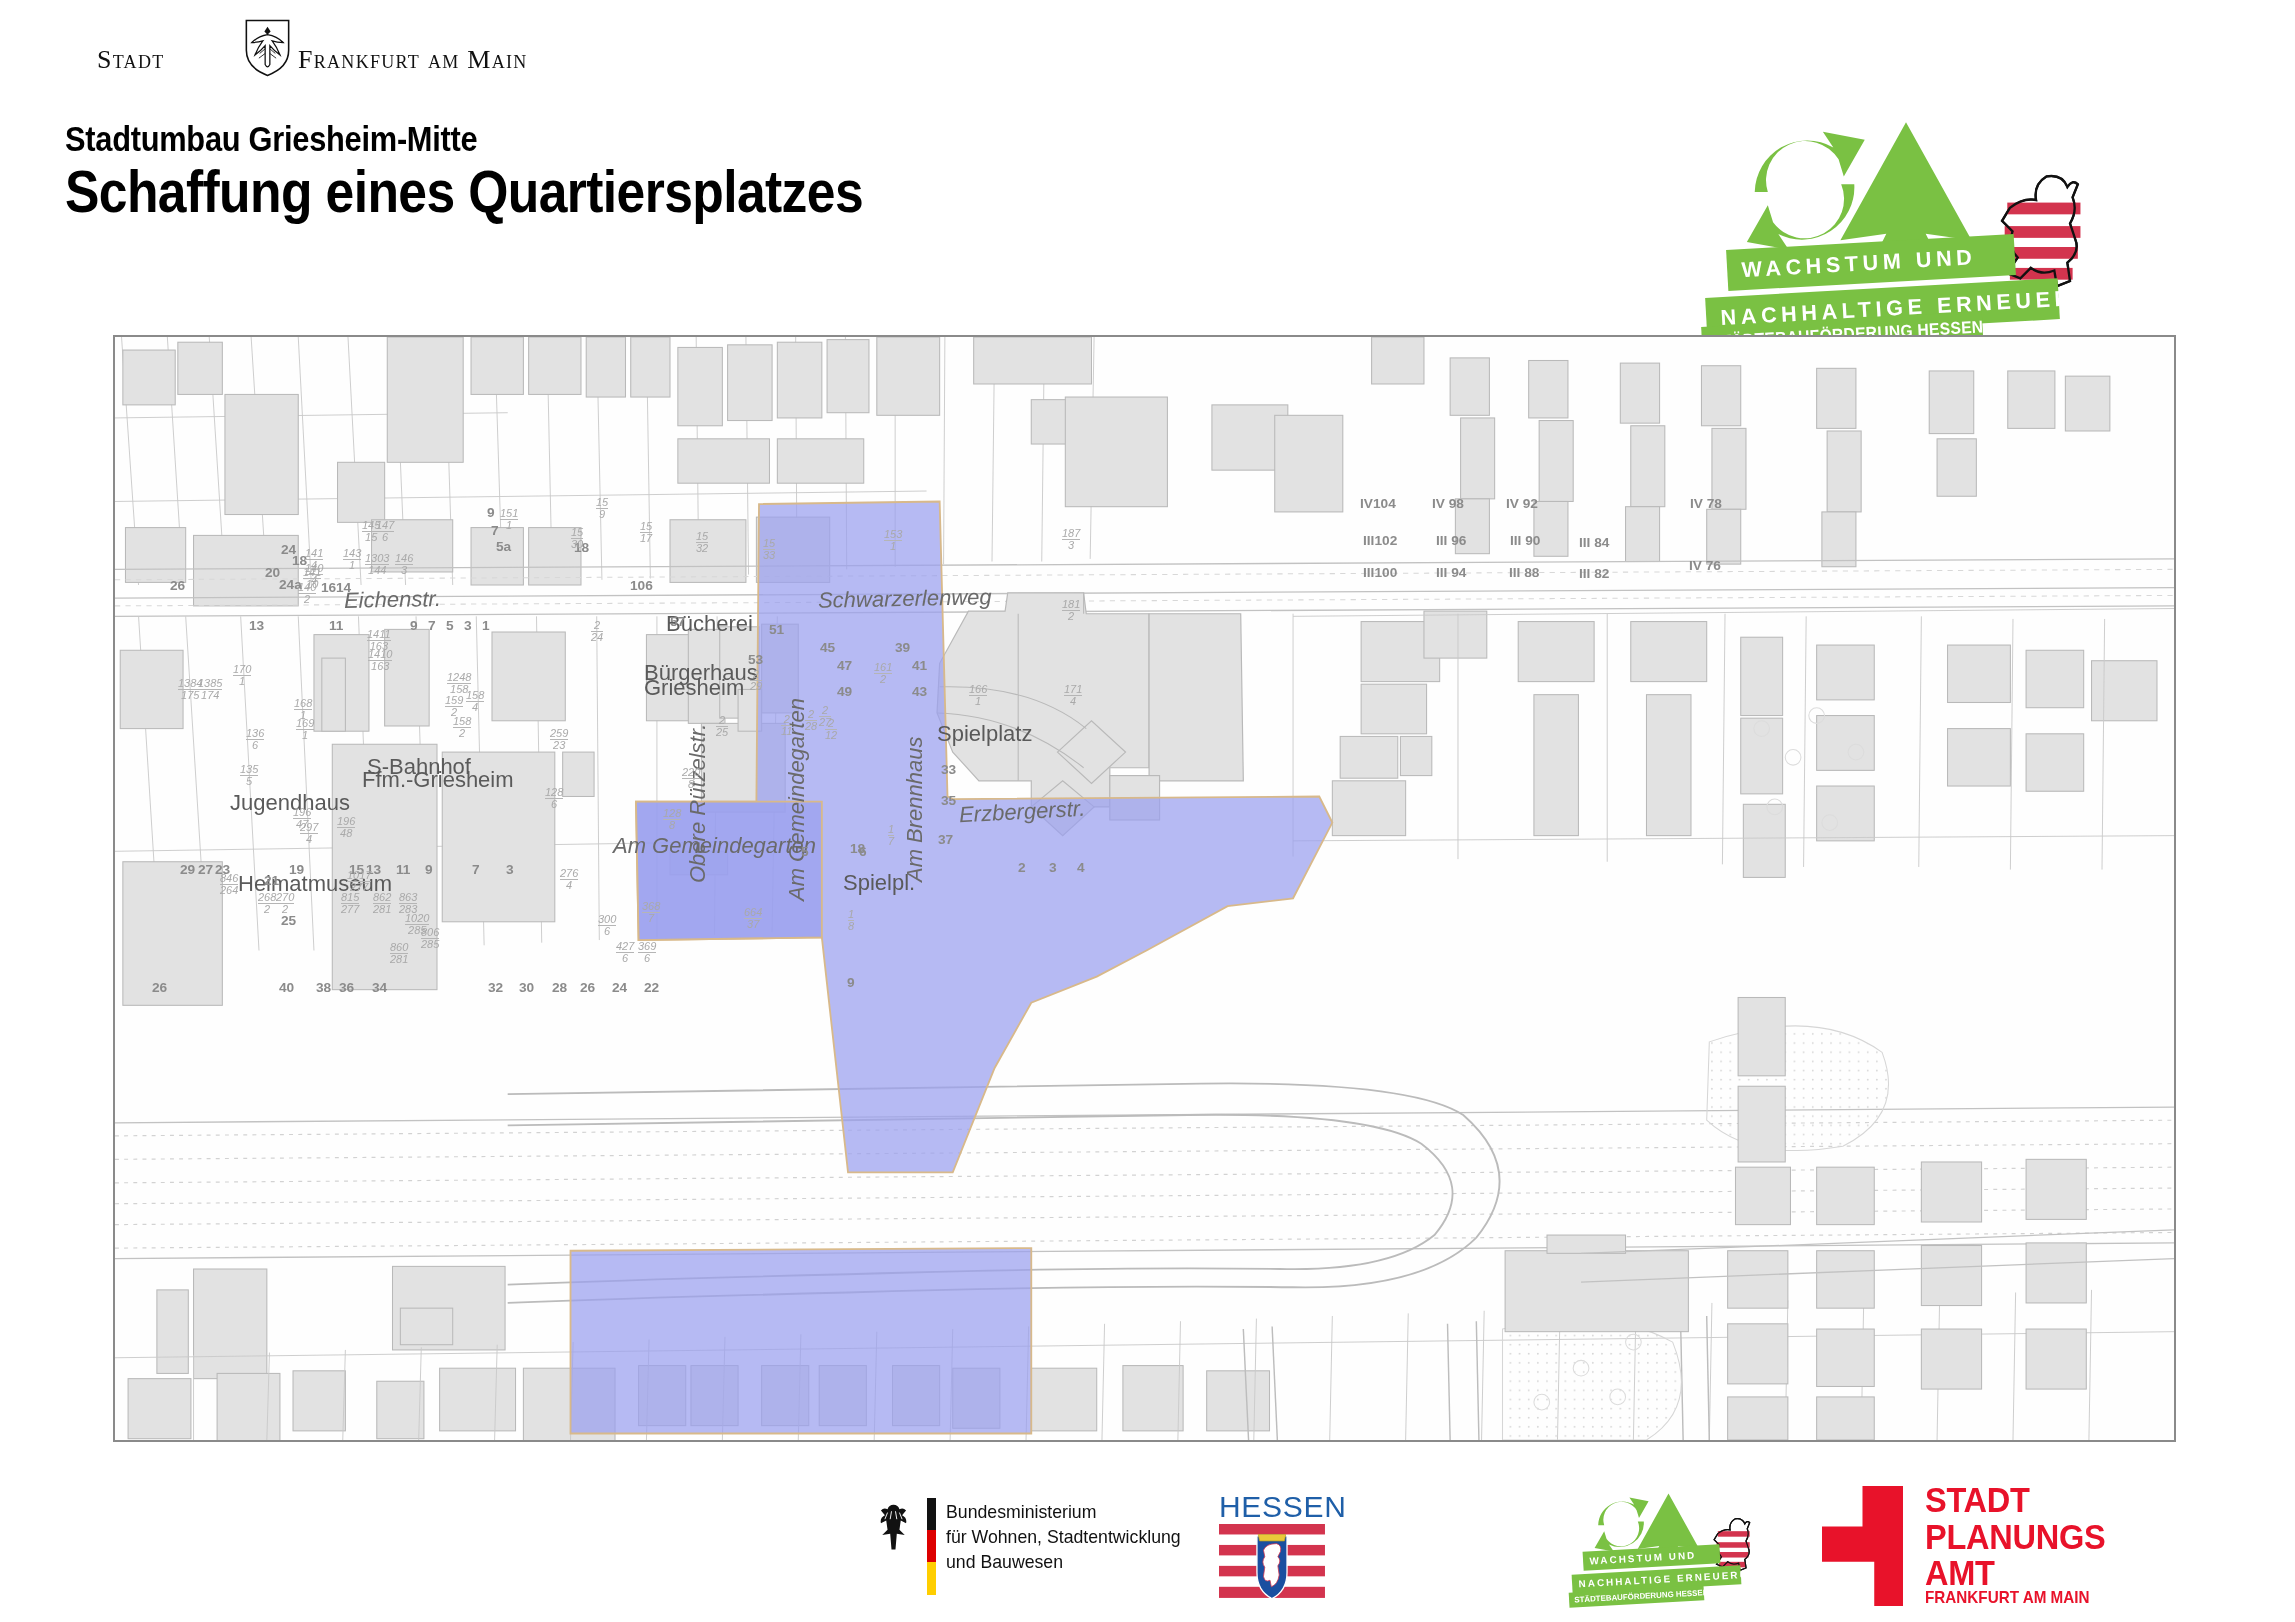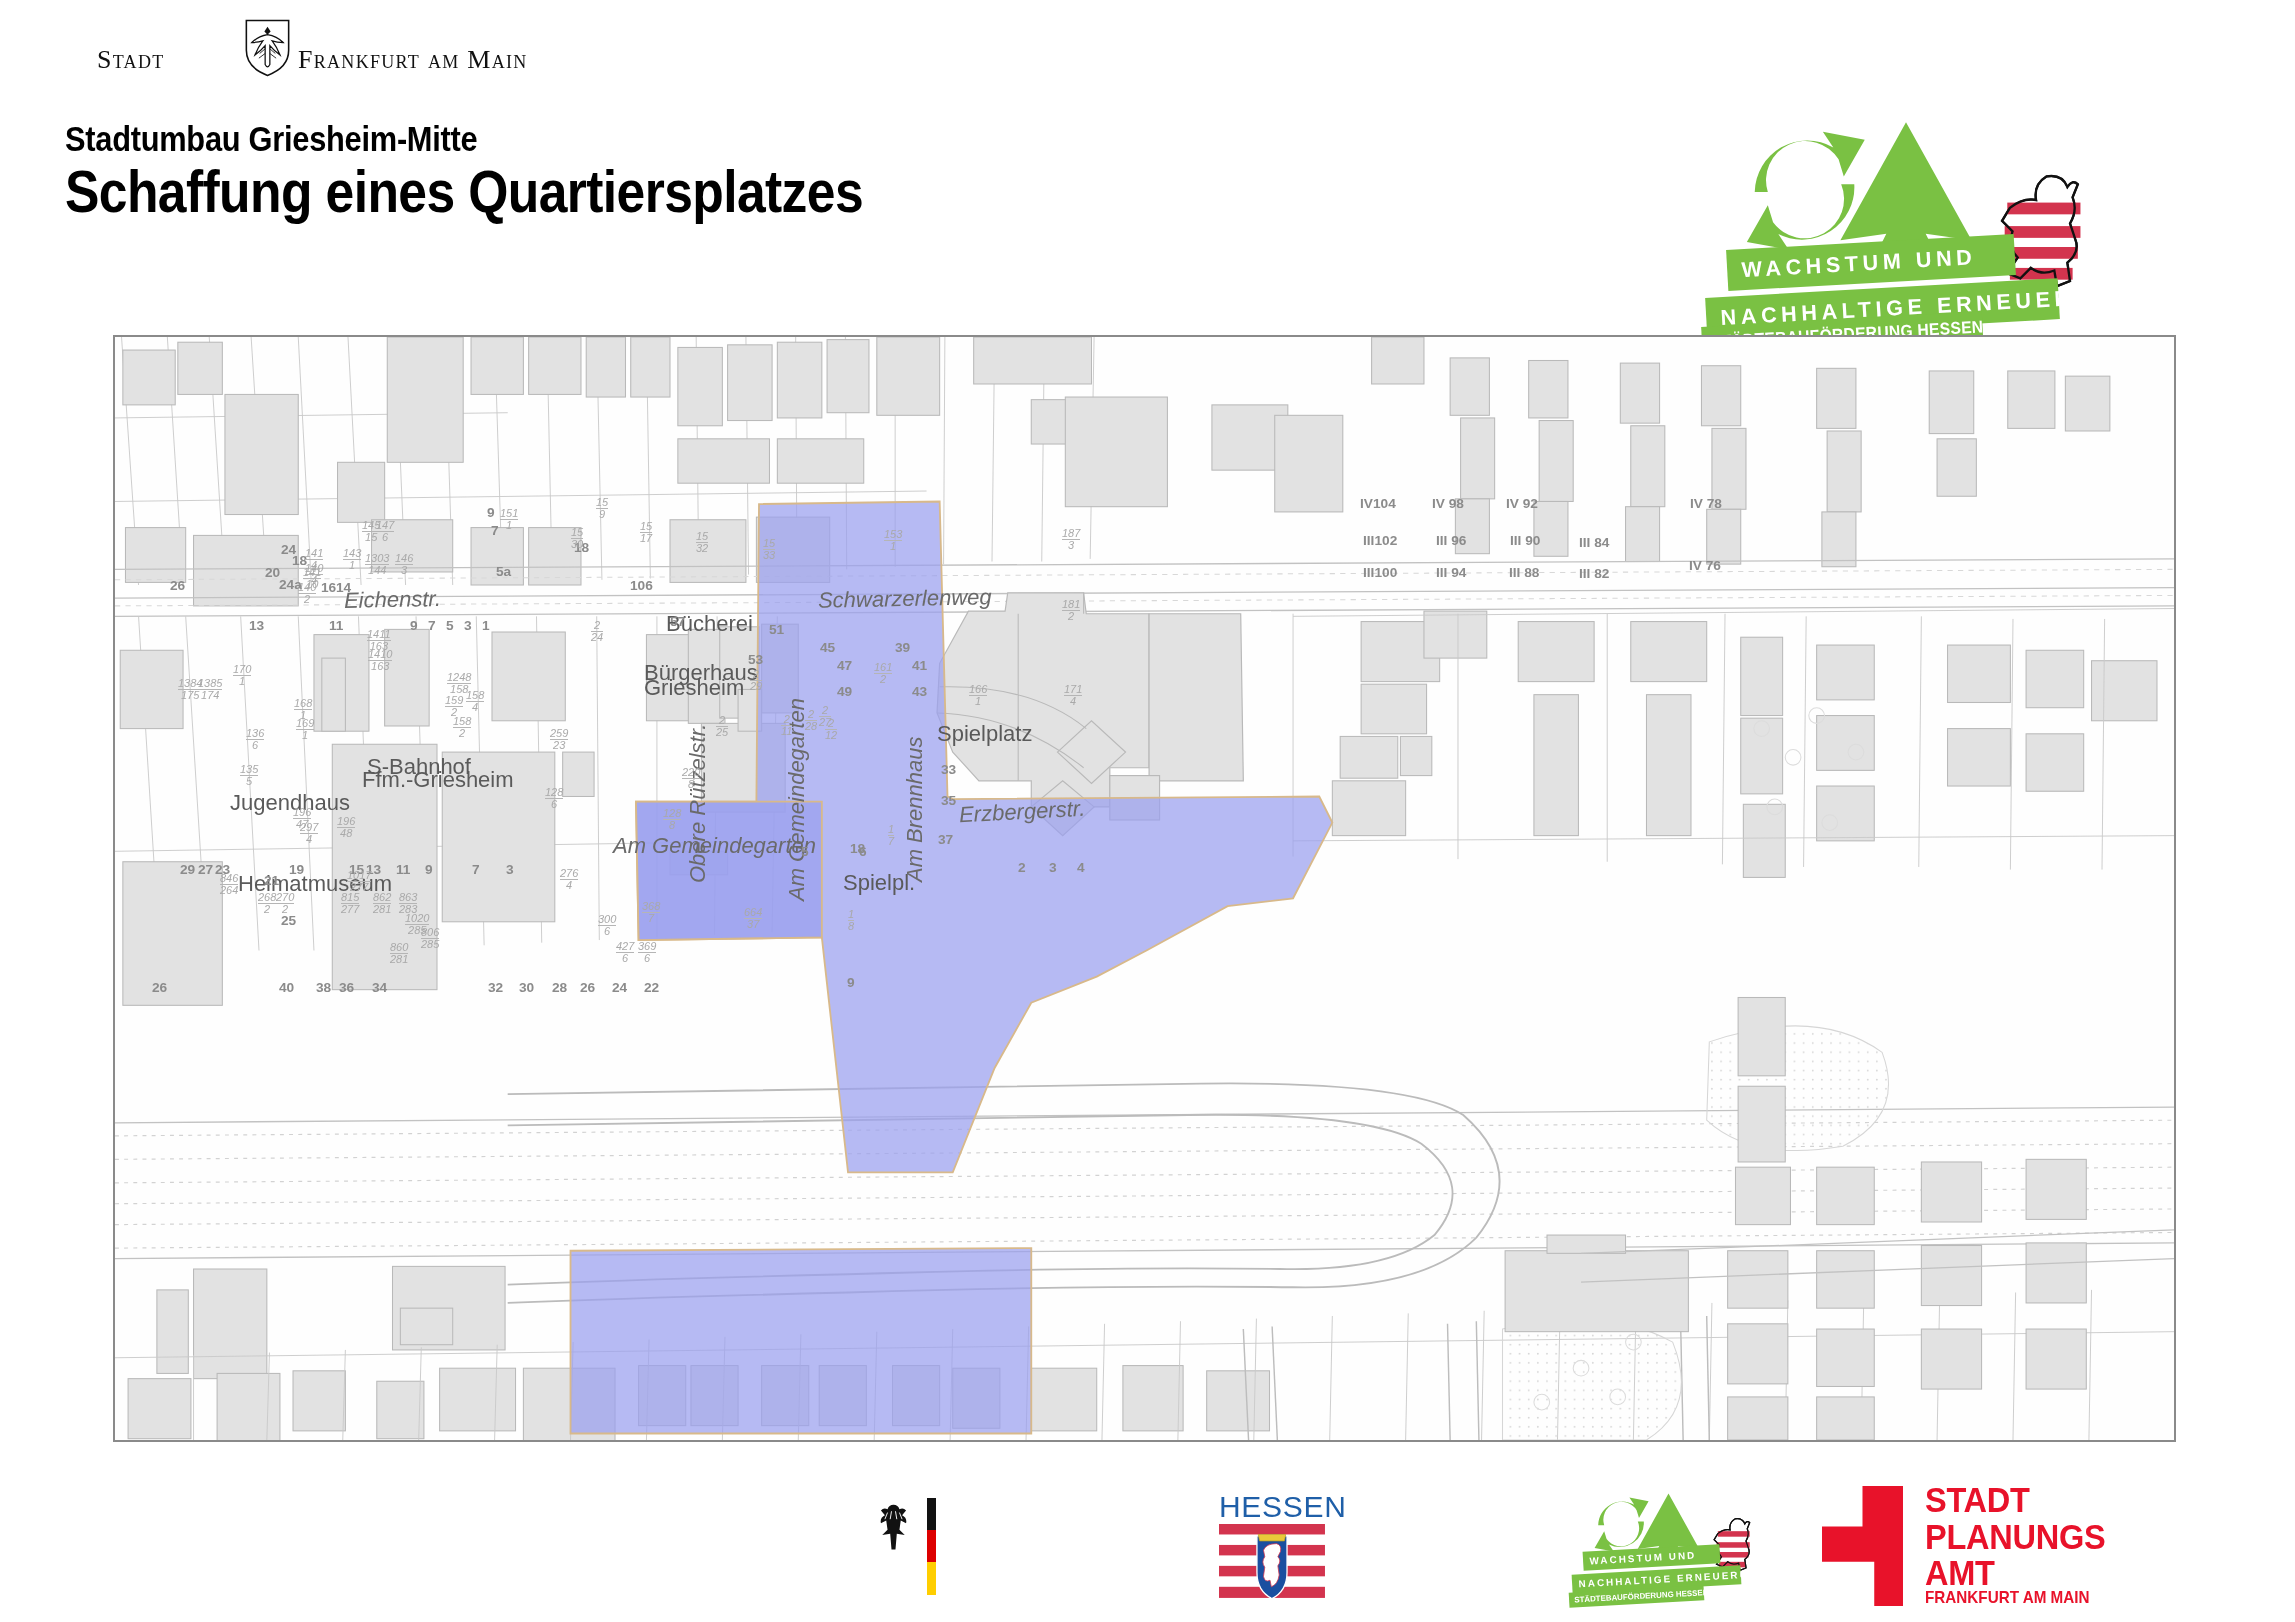--- a/index.html
+++ b/index.html
@@ -446,21 +446,21 @@
         <div class="maplabel hn" style="left: 206px; top: 243px;">16</div>
         <div class="maplabel hn" style="left: 221px; top: 243px;">14</div>
         <div class="maplabel hn" style="left: 134px; top: 281px;">13</div>
         <div class="maplabel hn" style="left: 214px; top: 281px;">11</div>
         <div class="maplabel hn" style="left: 295px; top: 281px;">9</div>
         <div class="maplabel hn" style="left: 313px; top: 281px;">7</div>
         <div class="maplabel hn" style="left: 331px; top: 281px;">5</div>
         <div class="maplabel hn" style="left: 349px; top: 281px;">3</div>
         <div class="maplabel hn" style="left: 367px; top: 281px;">1</div>
         <div class="maplabel hn" style="left: 55px; top: 241px;">26</div>
-        <div class="maplabel hn" style="left: 381px; top: 202px; margin-top: 25px;">5a</div>
+        <div class="maplabel hn" style="left: 381px; top: 202px;">5a</div>
         <div class="maplabel hn" style="left: 376px; top: 186px;">7</div>
         <div class="maplabel hn" style="left: 372px; top: 168px;">9</div>
         <div class="maplabel hn" style="left: 459px; top: 203px;">18</div>
         <div class="maplabel hn" style="left: 515px; top: 241px;">106</div>
         <div class="maplabel hn" style="left: 555px; top: 277px;">57</div>
         <div class="maplabel hn" style="left: 654px; top: 285px;">51</div>
         <div class="maplabel hn" style="left: 633px; top: 315px;">53</div>
         <div class="maplabel hn" style="left: 705px; top: 303px;">45</div>
         <div class="maplabel hn" style="left: 780px; top: 303px;">39</div>
         <div class="maplabel hn" style="left: 722px; top: 321px;">47</div>
@@ -589,20 +589,25 @@
       <svg viewBox="0 0 62 78">
         <path d="M31 4 Q38 4 40 11 Q46 8 50 13 L44 20 Q52 24 50 32 L42 28 L40 42 L48 50 L36 48 L34 72 L28 72 L26 48 L14 50 L22 42 L20 28 L12 32 Q10 24 18 20 L12 13 Q16 8 22 11 Q24 4 31 4 Z" fill="#111"></path>
         <path d="M22 16 L18 26 M28 14 L26 26 M34 14 L36 26 M40 16 L44 26" stroke="#fff" stroke-width="1.4"></path>
       </svg>
     </span>
     <span class="flag">
       <div style="background:#111"></div>
         <div style="background:#dd0000"></div>
         <div style="background:#ffce00"></div>
     </span>
+    <div class="txt">
+      <div>Bundesministerium</div>
+      <div>für Wohnen, Stadtentwicklung</div>
+      <div>und Bauwesen</div>
+    </div>
   </div>
 
   <div id="hessen">
     <div class="hw">HESSEN</div>
     <span class="hflag">
       <svg viewBox="0 0 162 122">
         <rect width="162" height="122" fill="#fff"></rect>
         <g fill="#d3344e">
           <rect y="0" width="162" height="16"></rect>
             <rect y="32" width="162" height="16"></rect>

